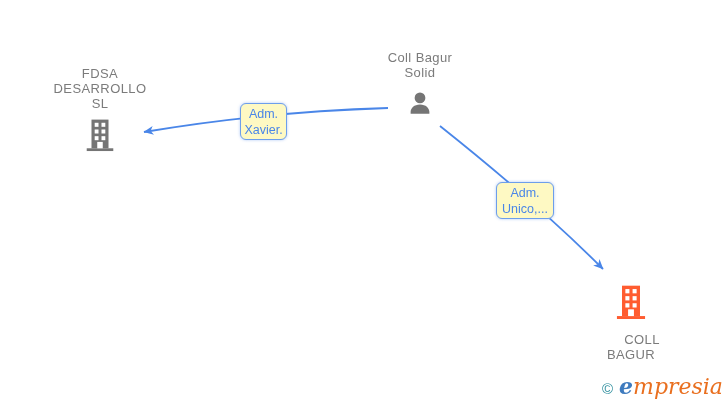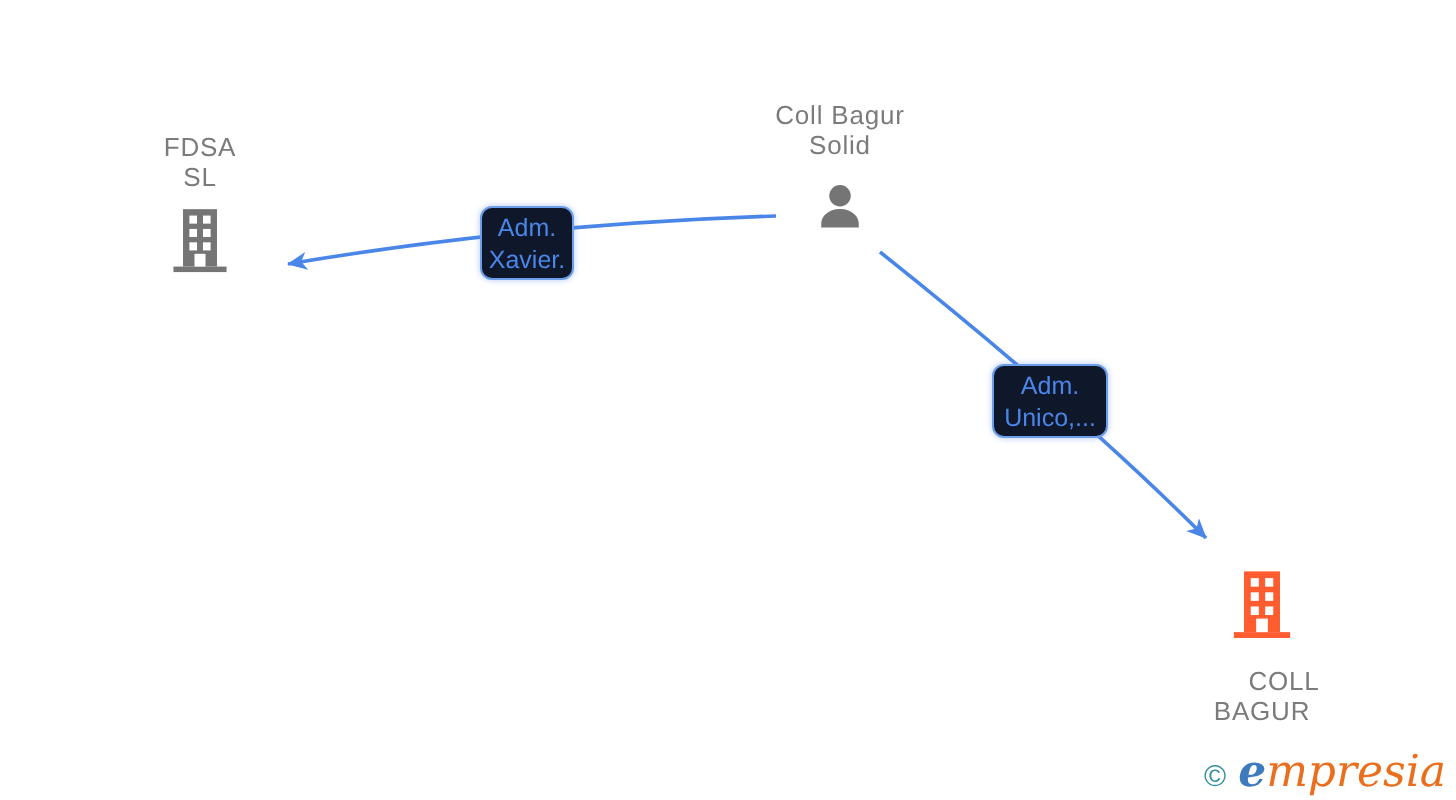--- a/index.html
+++ b/index.html
@@ -37,21 +37,21 @@
     letter-spacing: 0.4px;
     white-space: nowrap;
   }
   .node-label.upper { text-transform: uppercase; }
   .person-icon-svg { color: #757575; }
   .building-gray { color: #757575; }
   .building-orange { color: #ff5c30; }
   .edge-label {
     position: absolute;
     box-sizing: border-box;
-    background: #0f172a;
+    background: #fef9c3;
     border: 1.6px solid #6d9eeb;
     border-radius: 6px;
     box-shadow: 0 0 3px rgba(77,134,232,0.45);
     display: flex;
     flex-direction: column;
     align-items: center;
     justify-content: center;
     padding: 3px 4px;
   }
   .edge-label span {
@@ -103,20 +103,21 @@
     <span style="margin-top:10px;">
       <svg class="person-icon-svg" width="30" height="30" viewBox="0 0 24 24">
         <circle cx="12" cy="6.3" r="4.3" fill="currentColor"></circle>
         <path d="M12 11.6 c-4.7 0 -7.5 3.0 -7.5 5.8 V19 h15 v-1.6 c0 -2.8 -2.8 -5.8 -7.5 -5.8 z" fill="currentColor"></path>
       </svg>
     </span>
   </div>
 
   <div class="node" style="left:40px; top:66px;">
     <div class="node-label">FDSA</div>
+    <div class="node-label">DESARROLLO</div>
     <div class="node-label">SL</div>
     <span style="margin-top:7px;">
       <svg class="building-gray" width="34" height="34" viewBox="0 0 32 32">
         <rect x="8" y="1.5" width="16" height="27" fill="currentColor"></rect>
         <rect x="3.5" y="28.5" width="25" height="2.6" fill="currentColor"></rect>
         <rect x="11" y="4.5" width="3.6" height="3.8" fill="#ffffff"></rect>
         <rect x="17.4" y="4.5" width="3.6" height="3.8" fill="#ffffff"></rect>
         <rect x="11" y="10.8" width="3.6" height="3.8" fill="#ffffff"></rect>
         <rect x="17.4" y="10.8" width="3.6" height="3.8" fill="#ffffff"></rect>
         <rect x="11" y="17.1" width="3.6" height="3.8" fill="#ffffff"></rect>

